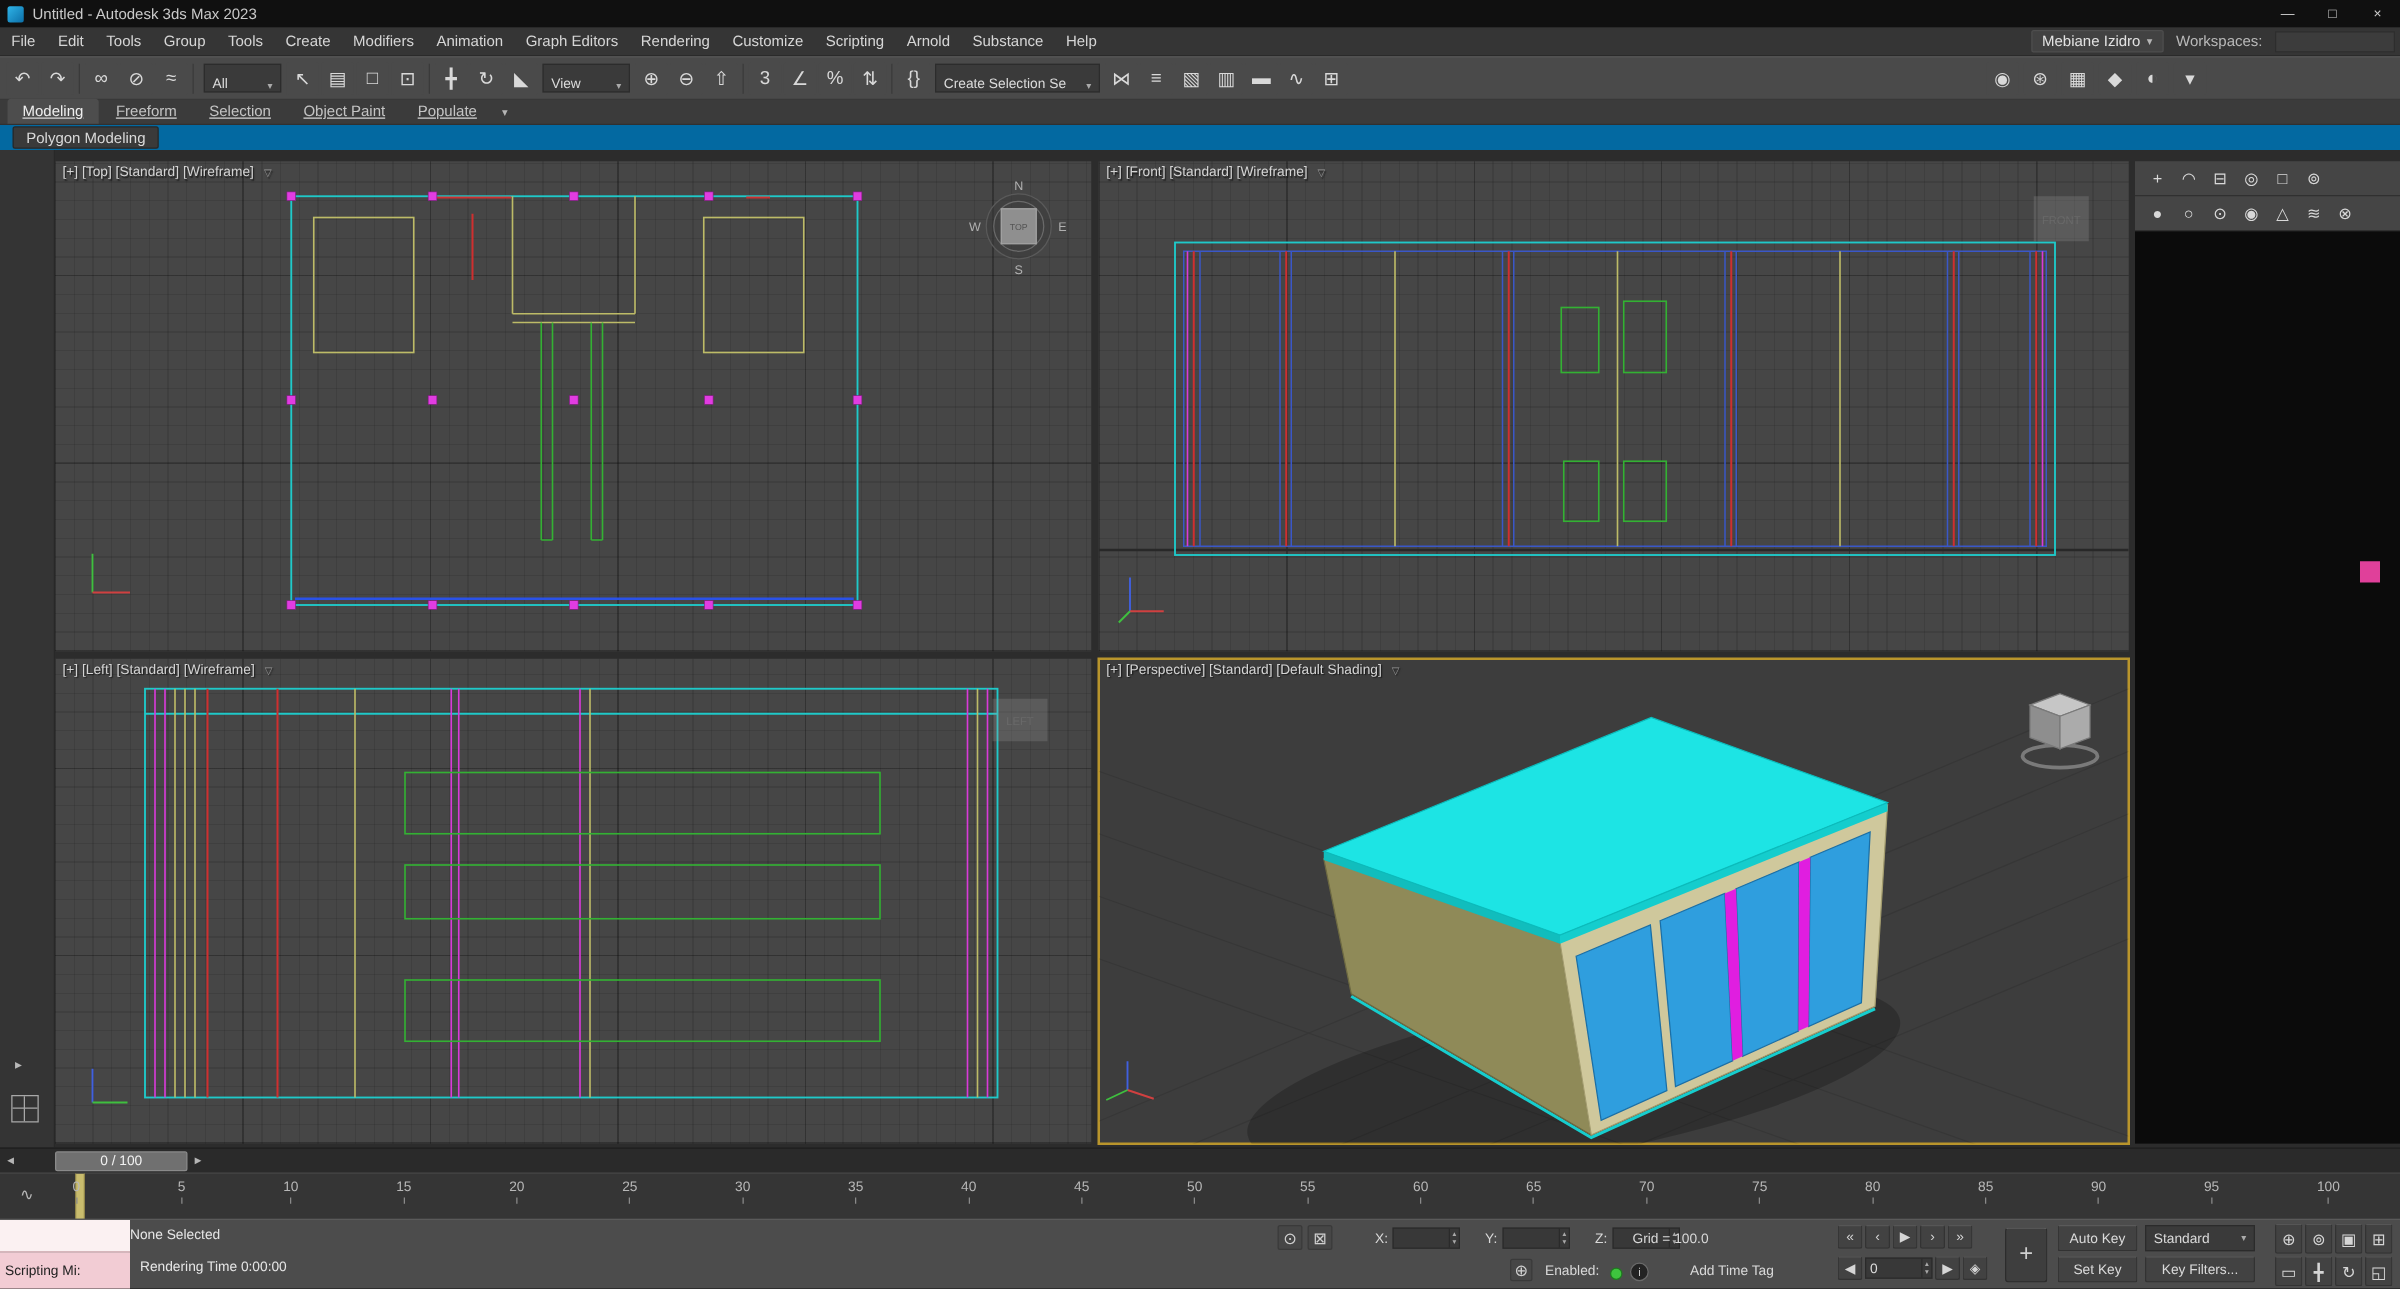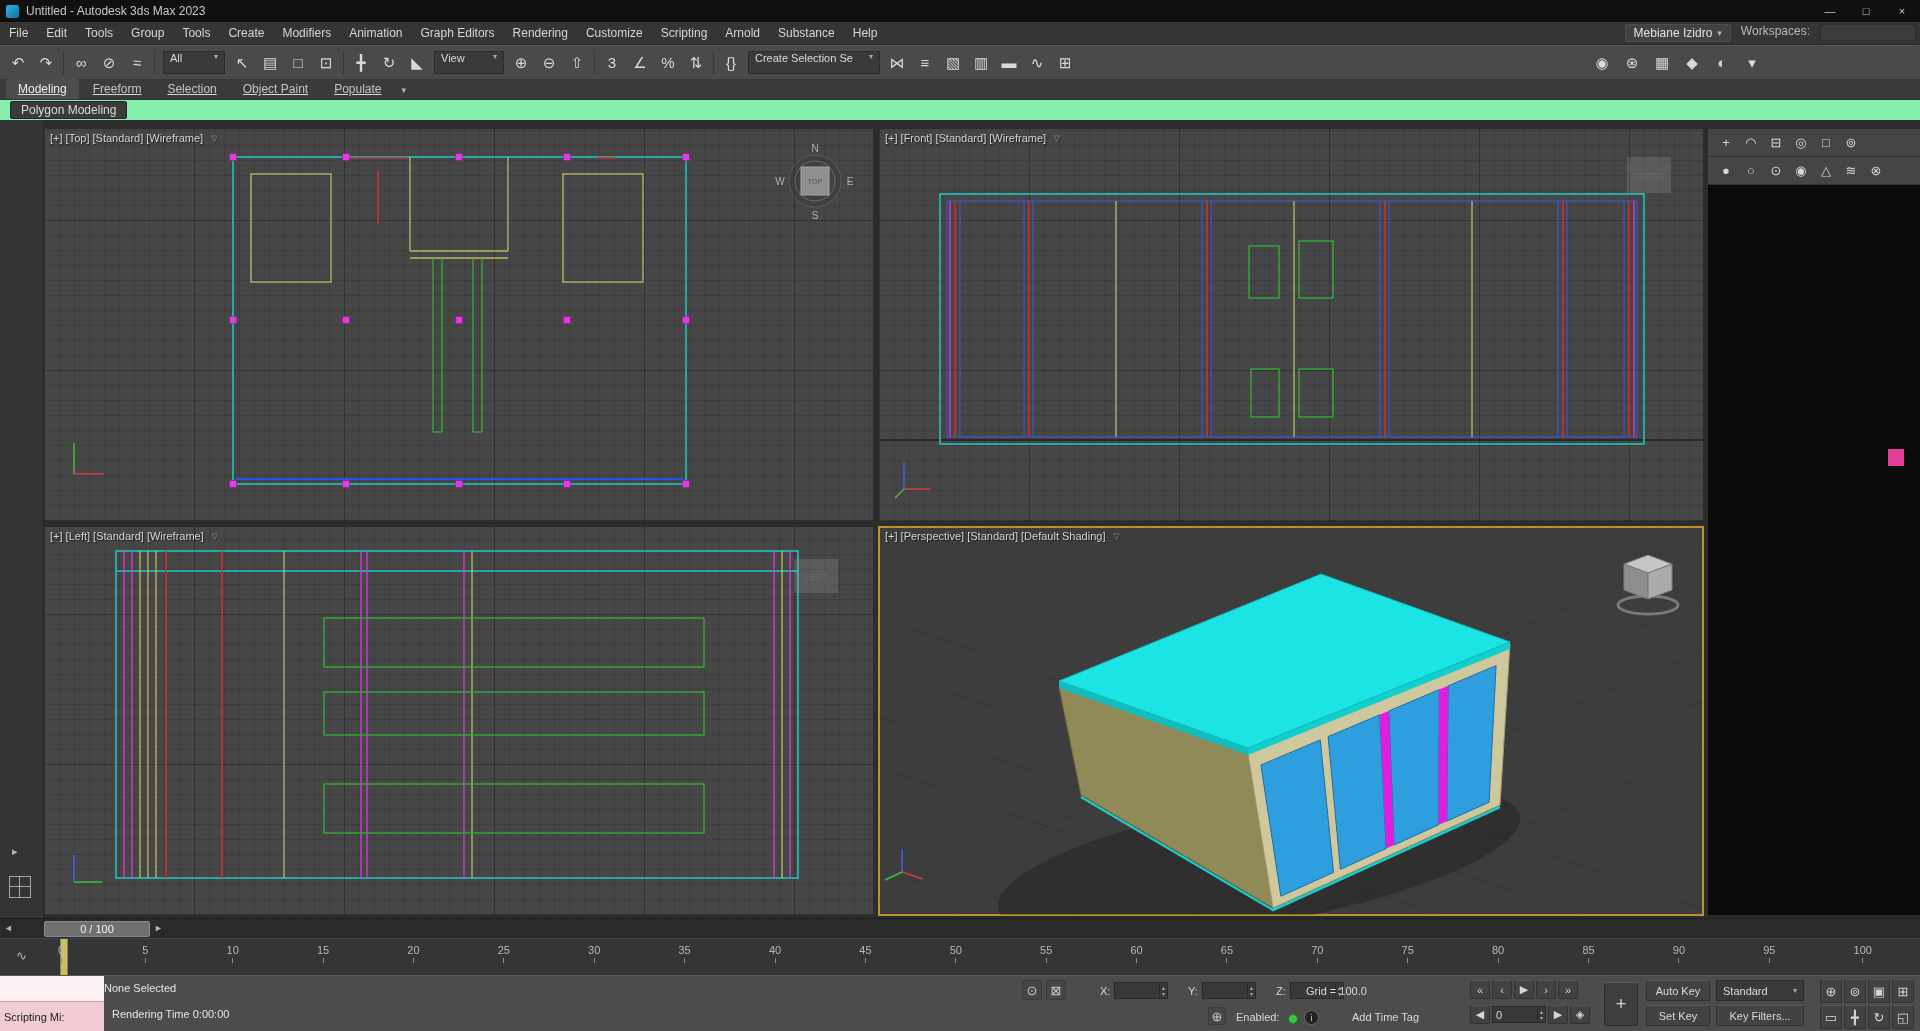--- a/index.html
+++ b/index.html
@@ -15,49 +15,49 @@
   .title{font-size:12px;}
   .wincontrols{margin-left:auto;display:flex;height:22px;}
   .wincontrols .wc{width:36px;height:22px;display:flex;align-items:center;justify-content:center;
                    font-size:11px;color:#cfcfcf;}
 
   
   .menubar{position:absolute;left:0;top:22px;width:1920px;height:23px;background:#353535;
            border-bottom:1px solid #2a2a2a;display:flex;align-items:center;}
   .menuitems{display:flex;align-items:center;height:100%;}
   .menuitems .mi{padding:0 9px;line-height:23px;color:#d6d6d6;}
-  .menuright{margin-left:auto;display:flex;align-items:flex-start;gap:10px;padding-right:4px;}
+  .menuright{margin-left:auto;display:flex;align-items:center;gap:10px;padding-right:4px;}
   .userbtn{display:flex;align-items:center;gap:5px;background:#424242;border:1px solid #4e4e4e;
            padding:1px 8px;border-radius:2px;color:#e2e2e2;}
   .userbtn .dd{font-size:9px;color:#b5b5b5;}
   .wslabel{color:#b9b9b9;}
   .wsdrop{width:96px;height:17px;background:#3c3c3c;border:1px solid #2d2d2d;}
 
   
   .toolbar{position:absolute;left:0;top:45px;width:1920px;height:35px;background:#4a4a4a;
            border-top:1px solid #575757;border-bottom:1px solid #383838;
            display:flex;align-items:center;padding:0 5px;}
   .tgroup{display:flex;align-items:center;gap:2px;}
   .tgroup .tbtn{width:26px;height:26px;display:flex;align-items:center;justify-content:center;
                 color:#d9d9d9;font-size:15px;border-radius:2px;background:#4a4a4a;}
   .sep{width:1px;height:24px;background:#3a3a3a;margin:0 4px;}
   .tdrop{height:23px;background:#3a3a3a;border:1px solid #2c2c2c;color:#dcdcdc;font-size:11px;
-         padding:0 6px;display:flex;align-items:flex-start;gap:6px;margin:0 4px;white-space:nowrap;}
+         padding:0 6px;display:flex;align-items:flex-end;gap:6px;margin:0 4px;white-space:nowrap;}
   .tdrop .dd{font-size:8px;color:#aaa;margin-left:auto;}
   .w60{width:62px;} .w66{width:70px;} .w130{width:132px;overflow:hidden;}
   .rightcluster{margin-left:auto;margin-right:150px;gap:4px;}
 
   
   .ribbontabs{position:absolute;left:0;top:80px;width:1920px;height:20px;background:#3b3b3b;
               display:flex;align-items:flex-end;padding-left:6px;border-bottom:1px solid #303030;}
   .rtabs{display:flex;align-items:flex-end;gap:2px;height:100%;text-decoration:underline;}
   .rtabs .rtab{padding:2px 12px;color:#c4c4c4;font-size:12px;line-height:16px;}
   .rtabs .rtab.active{background:#4d4d4d;color:#eee;border-radius:3px 3px 0 0;}
   .rmenu{margin-left:8px;color:#b5b5b5;font-size:9px;padding-bottom:4px;}
-  .ribbonpanel{position:absolute;left:0;top:100px;width:1920px;height:20px;background:#86efac;
+  .ribbonpanel{position:absolute;left:0;top:100px;width:1920px;height:20px;background:#0369a1;
                display:flex;align-items:center;}
   .ptile{margin-left:10px;background:#3a3a3a;border:1px solid #262626;border-radius:2px;
          padding:1px 10px;color:#d9d9d9;font-size:12px;}
 
   
   .workspace{position:absolute;left:0;top:120px;width:1920px;height:798px;background:#2c2c2c;}
   .leftstrip{position:absolute;left:0;top:0;width:44px;height:798px;background:#343434;
              border-right:1px solid #282828;}
   .expand{position:absolute;left:12px;top:725px;color:#b8b8b8;font-size:11px;}
   .layouticon{position:absolute;left:9px;top:756px;width:22px;height:22px;border:1px solid #a8a8a8;}

